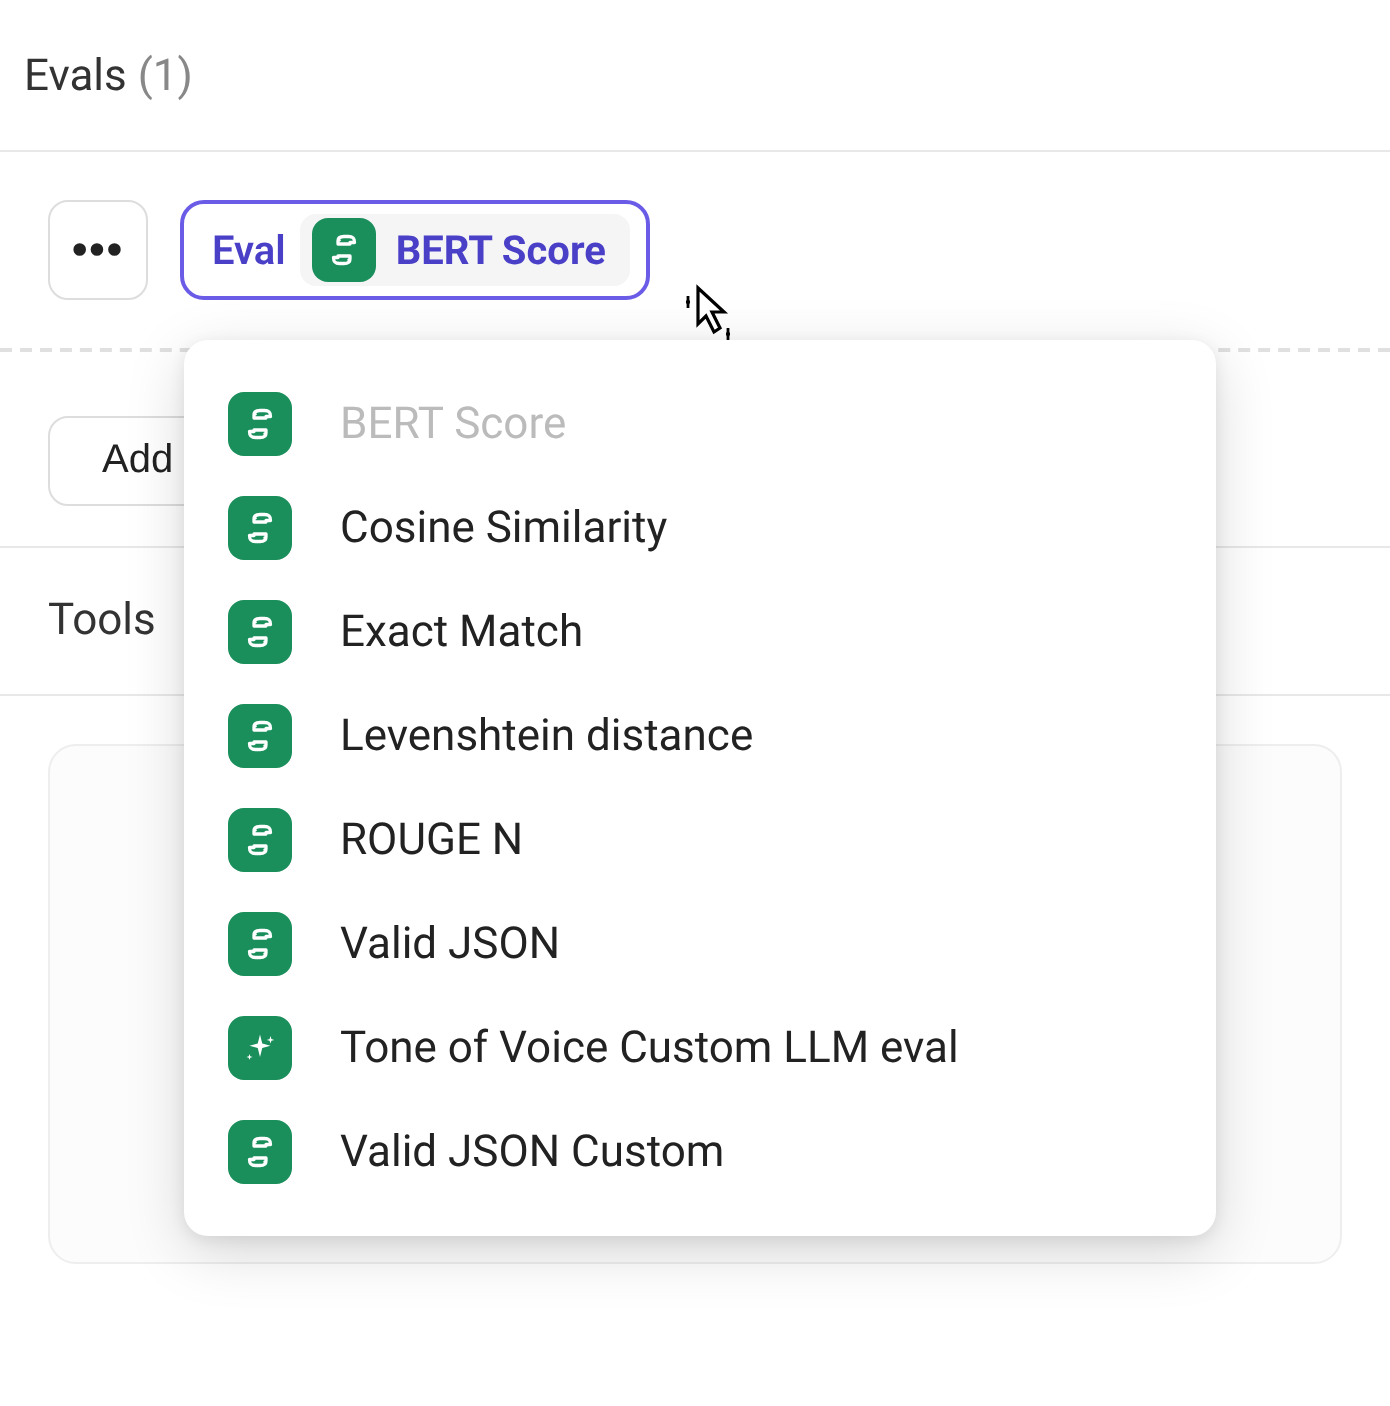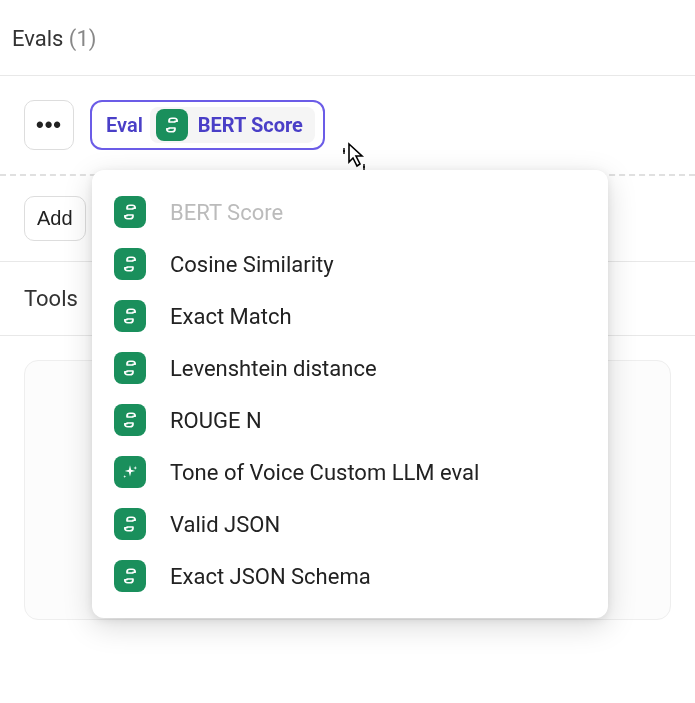--- a/index.html
+++ b/index.html
@@ -91,24 +91,25 @@
       border: none;
       border-top: 2px dashed #e0e0e0;
     }
     .add-btn-row {
       padding: 20px 24px;
     }
     .add-btn {
       border: 1px solid #ddd;
       border-radius: 10px;
       background: #fff;
-      padding: 10px 12px;
+      padding: 10px 26px;
       font-size: 20px;
       color: #222;
       cursor: pointer;
+      margin-top: 12px;
     }
     .tools-header {
       padding: 24px 24px;
       border-top: 1px solid #e8e8e8;
       border-bottom: 1px solid #e8e8e8;
       font-size: 22px;
       color: #333;
     }
     .body-panel {
       margin: 24px;
@@ -236,50 +237,50 @@
         <svg width="18" height="18" viewBox="0 0 24 24" fill="none" stroke="#fff" stroke-width="2.2" stroke-linecap="round" stroke-linejoin="round">
           <path d="M12 3c-3 0-4 1-4 3v2h8V7h3c0-3-1-4-4-4h-3z"></path>
           <path d="M12 21c3 0 4-1 4-3v-2H8v1H5c0 3 1 4 4 4h3z"></path>
           <circle cx="9" cy="5.5" r="0.8" fill="#fff" stroke="none"></circle>
           <circle cx="15" cy="18.5" r="0.8" fill="#fff" stroke="none"></circle>
         </svg>
       </span>
       <span class="item-label">ROUGE N</span>
     </div>
     <div class="dropdown-item">
+      <span class="icon-badge">
+        <svg width="18" height="18" viewBox="0 0 24 24" fill="none" stroke="#fff" stroke-width="2.2" stroke-linecap="round" stroke-linejoin="round">
+          <path d="M12 3c-3 0-4 1-4 3v2h8V7h3c0-3-1-4-4-4h-3z"></path>
+          <path d="M12 21c3 0 4-1 4-3v-2H8v1H5c0 3 1 4 4 4h3z"></path>
+          <circle cx="9" cy="5.5" r="0.8" fill="#fff" stroke="none"></circle>
+          <circle cx="15" cy="18.5" r="0.8" fill="#fff" stroke="none"></circle>
+        </svg>
+      </span>
+      <span class="item-label">Valid JSON</span>
+    </div>
+    <div class="dropdown-item">
       <span class="icon-badge sparkle">
         <svg width="18" height="18" viewBox="0 0 24 24" fill="#fff">
           <path d="M12 3 L13.5 9 L19 10.5 L13.5 12 L12 18 L10.5 12 L5 10.5 L10.5 9 Z"></path>
           <path d="M19 4 L19.6 6 L21.5 6.6 L19.6 7.2 L19 9 L18.4 7.2 L16.5 6.6 L18.4 6 Z"></path>
           <path d="M5 16 L5.5 17.5 L7 18 L5.5 18.5 L5 20 L4.5 18.5 L3 18 L4.5 17.5 Z"></path>
         </svg>
       </span>
       <span class="item-label">Tone of Voice Custom LLM eval</span>
     </div>
     <div class="dropdown-item">
       <span class="icon-badge">
         <svg width="18" height="18" viewBox="0 0 24 24" fill="none" stroke="#fff" stroke-width="2.2" stroke-linecap="round" stroke-linejoin="round">
           <path d="M12 3c-3 0-4 1-4 3v2h8V7h3c0-3-1-4-4-4h-3z"></path>
           <path d="M12 21c3 0 4-1 4-3v-2H8v1H5c0 3 1 4 4 4h3z"></path>
           <circle cx="9" cy="5.5" r="0.8" fill="#fff" stroke="none"></circle>
           <circle cx="15" cy="18.5" r="0.8" fill="#fff" stroke="none"></circle>
         </svg>
       </span>
-      <span class="item-label">Valid JSON</span>
-    </div>
-    <div class="dropdown-item">
-      <span class="icon-badge">
-        <svg width="18" height="18" viewBox="0 0 24 24" fill="none" stroke="#fff" stroke-width="2.2" stroke-linecap="round" stroke-linejoin="round">
-          <path d="M12 3c-3 0-4 1-4 3v2h8V7h3c0-3-1-4-4-4h-3z"></path>
-          <path d="M12 21c3 0 4-1 4-3v-2H8v1H5c0 3 1 4 4 4h3z"></path>
-          <circle cx="9" cy="5.5" r="0.8" fill="#fff" stroke="none"></circle>
-          <circle cx="15" cy="18.5" r="0.8" fill="#fff" stroke="none"></circle>
-        </svg>
-      </span>
-      <span class="item-label">Exact JSON Schema</span>
+      <span class="item-label">Valid JSON Custom</span>
     </div>
   </div>
 
 <div class="cursor">
   <svg width="30" height="34" viewBox="0 0 30 34">
     <path d="M9 4 L9 22 L13 18 L17 26 L20 24 L16 16 L22 16 Z" fill="#fff" stroke="#000" stroke-width="1.6"></path>
     <path d="M4 8 L4 14 M3 11 L5 11 M24 24 L24 30 M23 27 L25 27" stroke="#000" stroke-width="1.4"></path>
   </svg>
 </div>
 

